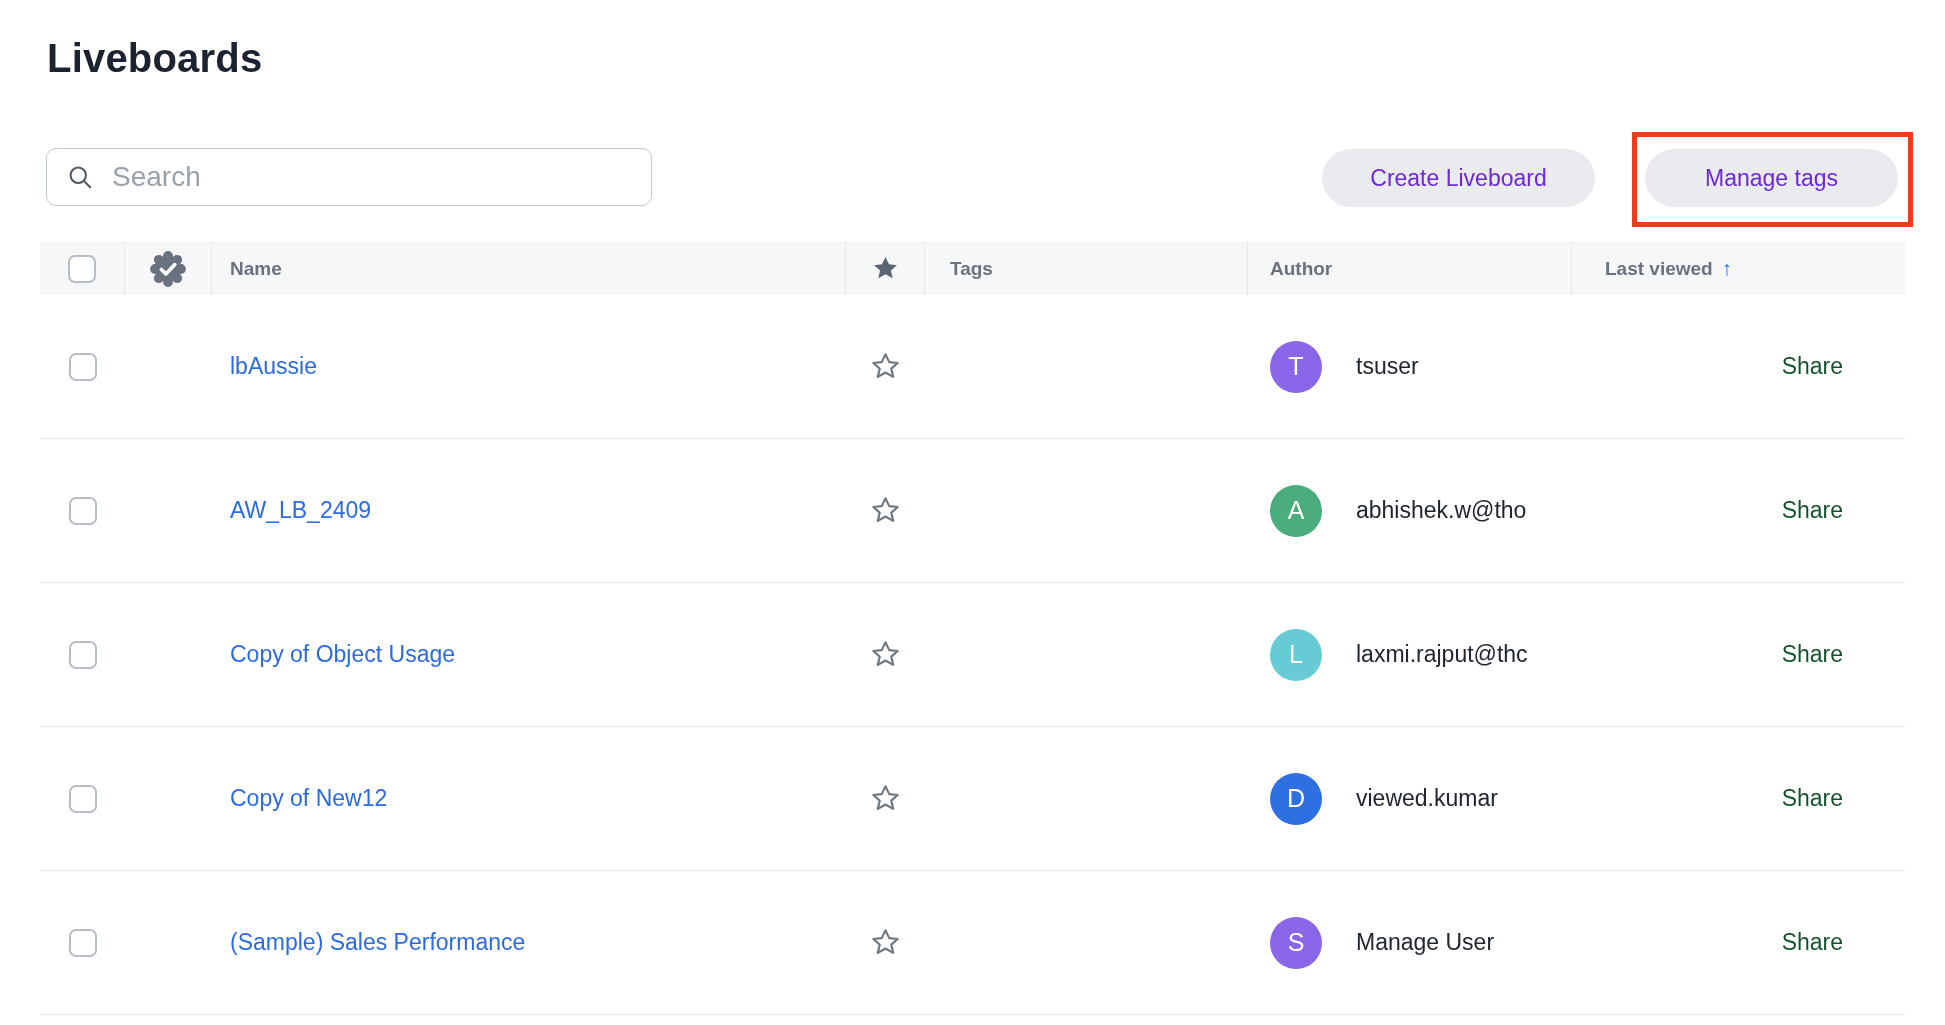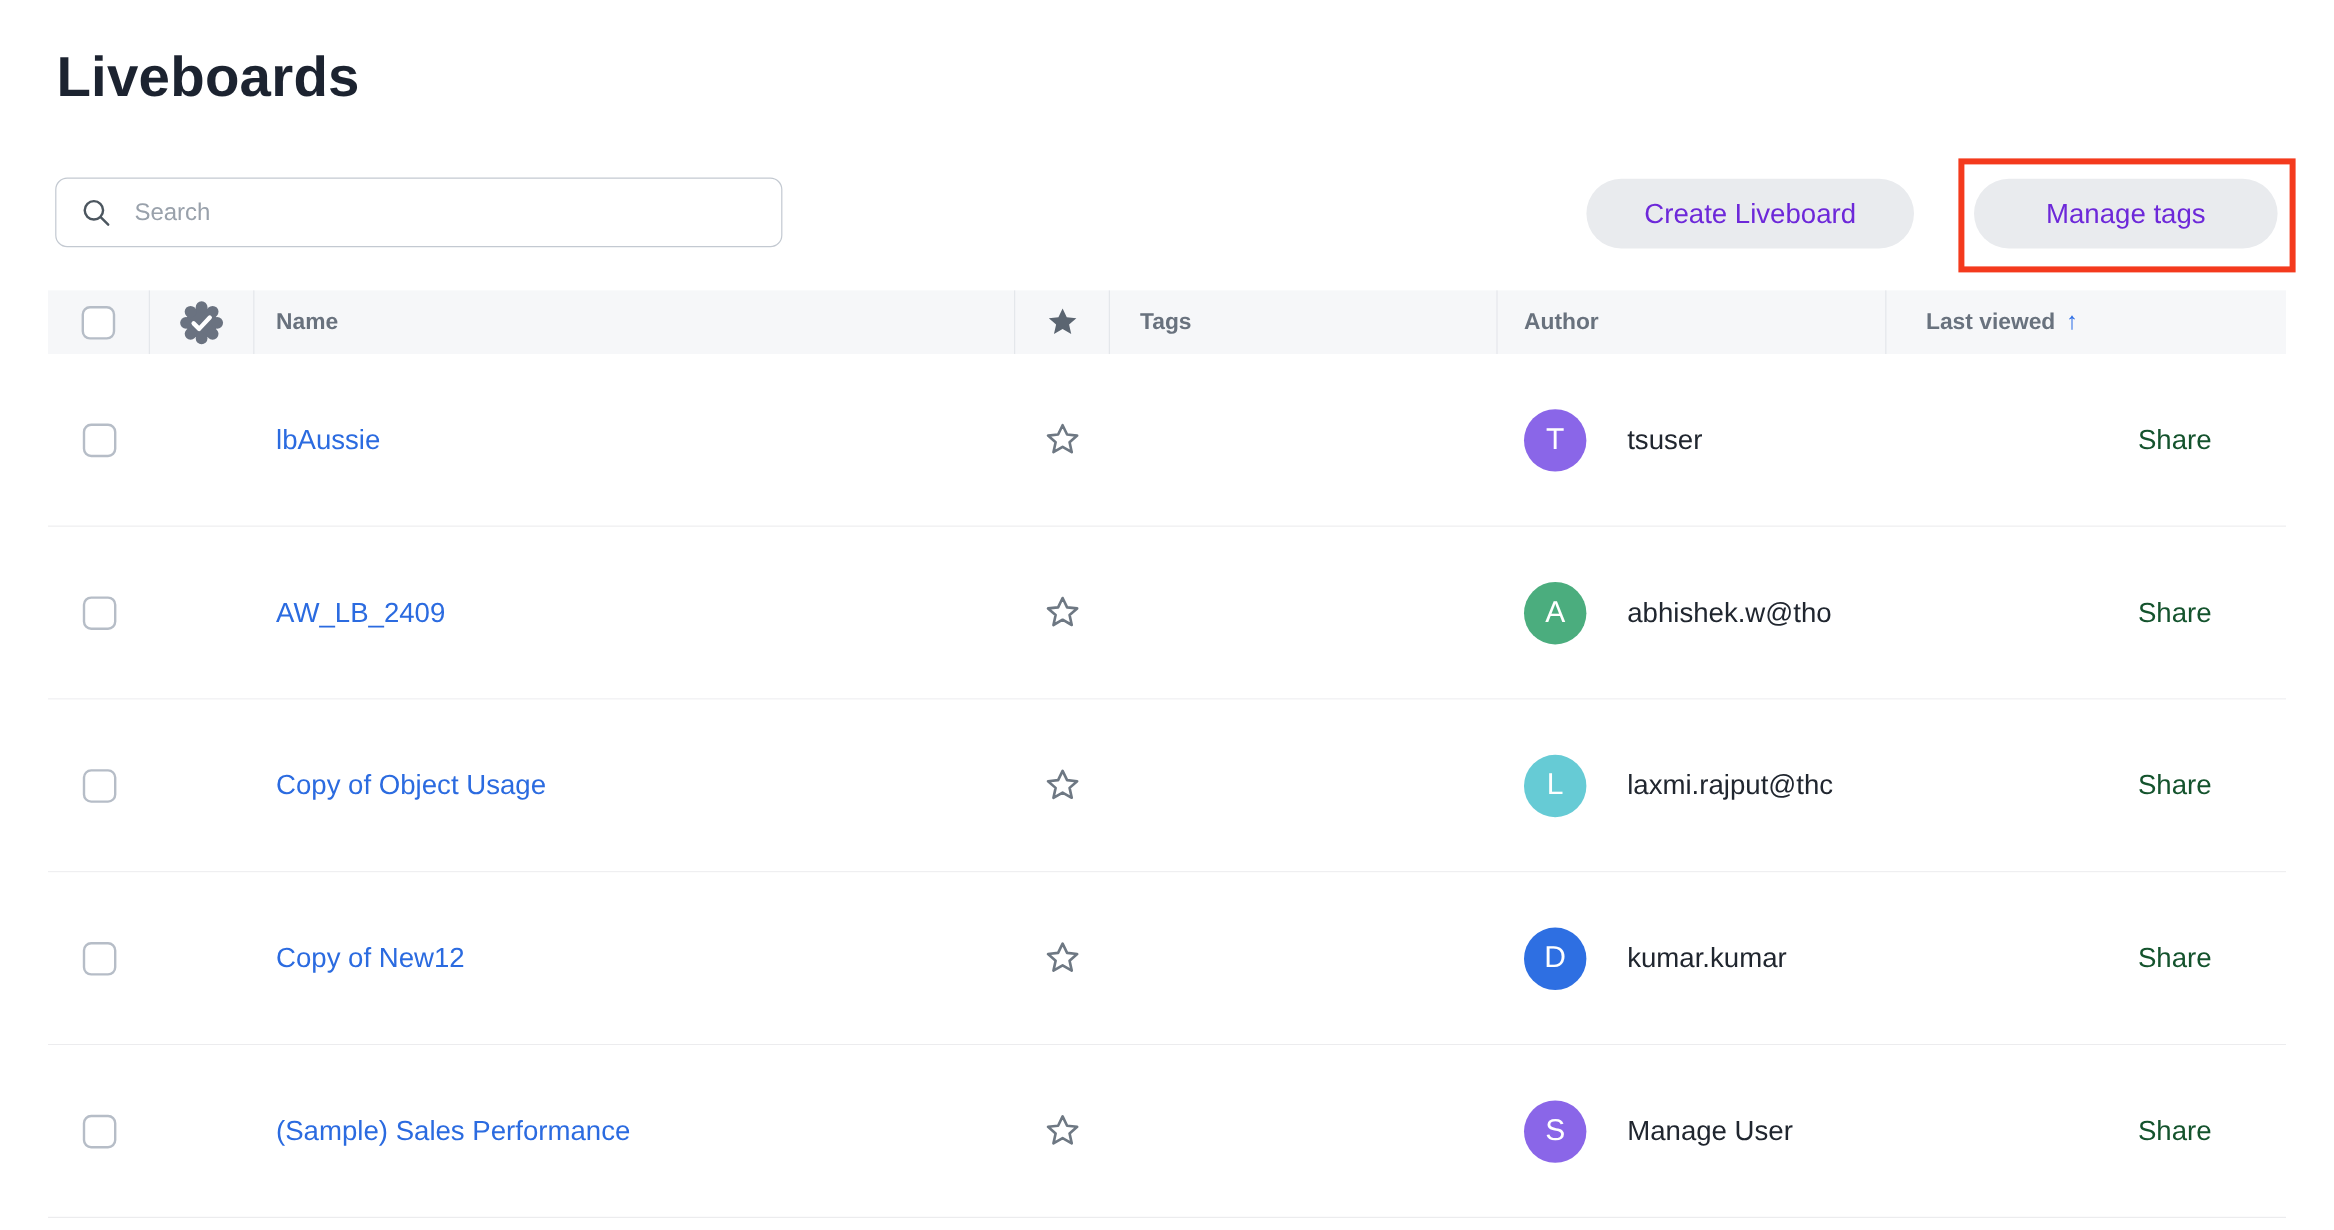--- a/index.html
+++ b/index.html
@@ -5,31 +5,31 @@
   * { margin:0; padding:0; box-sizing:border-box; }
   html,body { background:#ffffff; }
   .page {
     position:relative; width:1945px; height:1025px;
     background:#ffffff; overflow:hidden;
     font-family:"Liberation Sans", sans-serif;
     color:#1d2430;
   }
   .page-title {
     position:absolute; left:47px; top:36px;
-    font-size:47px; font-weight:700; color:#1c2330; letter-spacing:.2px;
+    font-size:40px; font-weight:700; color:#1c2330; letter-spacing:.2px;
   }
   
   .search-box {
     position:absolute; left:46px; top:148px; width:606px; height:58px;
     border:1.5px solid #c3c9d1; border-radius:10px; background:#fff;
     display:flex; align-items:center; padding:0 20px; gap:18px;
   }
   .search-box input {
     border:none; outline:none; flex:1; font-family:"Liberation Sans", sans-serif;
-    font-size:20px; color:#3a424c; background:transparent;
+    font-size:28px; color:#3a424c; background:transparent;
   }
   .search-box input::placeholder { color:#99a1ab; }
   .btn {
     position:absolute; top:149px; height:58px; border-radius:29px;
     background:#e9ebee; border:none; cursor:pointer;
     display:flex; align-items:center; justify-content:center;
     font-family:"Liberation Sans", sans-serif;
     font-size:23px; color:#6d28d9; font-weight:400;
   }
   .btn-create { left:1322px; width:273px; }
@@ -230,21 +230,21 @@
       <div class="td col-star">
         <span class="icon">
           <svg width="31" height="31" viewBox="0 0 24 24" fill="none" stroke="#6e7883" stroke-width="1.7" stroke-linejoin="round">
             <path d="M12 2.6l2.9 6 6.5.7-4.9 4.3 1.4 6.4-5.9-3.4-5.9 3.4 1.4-6.4-4.9-4.3 6.5-.7z"></path>
           </svg>
         </span>
       </div>
       <div class="td col-tags"></div>
       <div class="td col-author author-cell">
         <span class="avatar" style="background: rgb(46, 111, 226);">D</span>
-        <span class="author-name">kumar.kumar</span>
+        <span class="author-name">viewed.kumar</span>
       </div>
       <div class="td col-last action-cell">
           <a class="share-link">Share</a>
         </div>
     </div>
 
     <div class="row">
       <div class="td col-check">
           <span class="checkbox"></span>
         </div>

